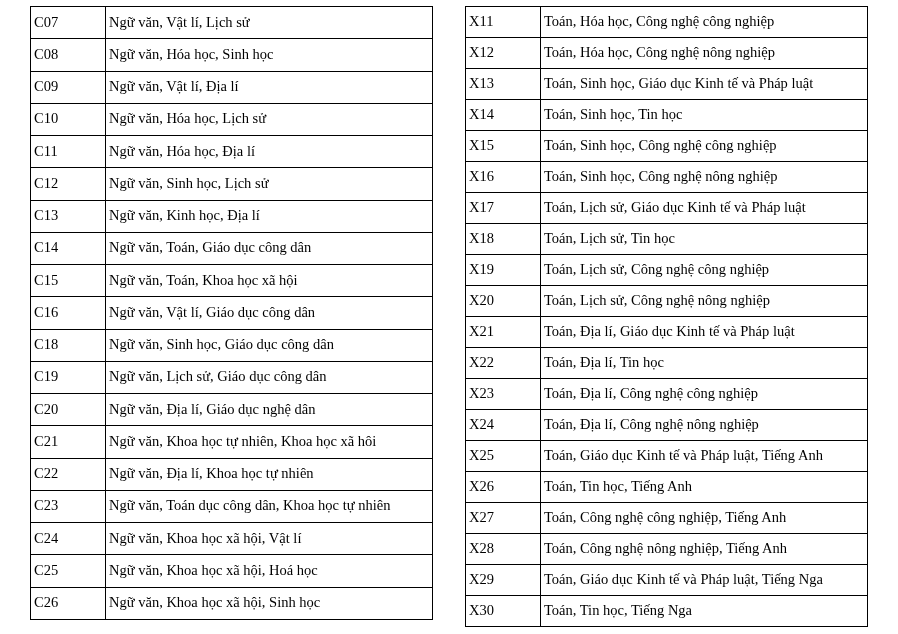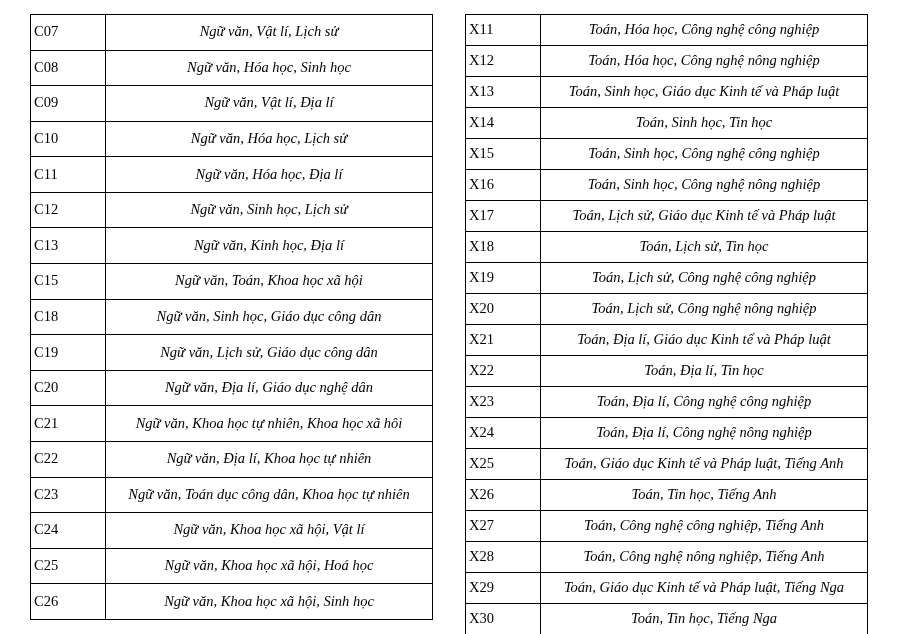--- a/index.html
+++ b/index.html
@@ -12,21 +12,21 @@
     height: 634px;
     font-family: "Liberation Serif", serif;
     color: #000000;
     overflow: hidden;
   }
   .page {
     position: relative;
     width: 898px;
     height: 634px;
     box-sizing: border-box;
-    padding: 14px 30px 14px 30px;
+    padding: 6px 30px 14px 30px;
     display: flex;
     justify-content: space-between;
     gap: 28px;
   }
   table.combo-table {
     border-collapse: collapse;
     table-layout: fixed;
     width: 403px;
   }
   table.combo-table td {
@@ -38,22 +38,21 @@
     vertical-align: middle;
     white-space: nowrap;
     overflow: hidden;
   }
   td.code-cell {
     width: 68px;
     text-align: left;
     padding-left: 12px;
   }
   td.subjects-cell {
-    text-align: center;
-    font-style: italic;
+    text-align: left;
   }
   .left-table { width: 403px; }
   .right-table { width: 403px; border-radius: 10px; }
 </style>
 </head>
 <body>
 
 <div class="page">
 
   <table class="combo-table left-table">
@@ -80,24 +79,32 @@
       </tr>
       <tr>
         <td class="code-cell">C12</td>
         <td class="subjects-cell">Ngữ văn, Sinh học, Lịch sử</td>
       </tr>
       <tr>
         <td class="code-cell">C13</td>
         <td class="subjects-cell">Ngữ văn, Kinh học, Địa lí</td>
       </tr>
       <tr>
+        <td class="code-cell">C14</td>
+        <td class="subjects-cell">Ngữ văn, Toán, Giáo dục công dân</td>
+      </tr>
+      <tr>
         <td class="code-cell">C15</td>
         <td class="subjects-cell">Ngữ văn, Toán, Khoa học xã hội</td>
       </tr>
       <tr>
+        <td class="code-cell">C16</td>
+        <td class="subjects-cell">Ngữ văn, Vật lí, Giáo dục công dân</td>
+      </tr>
+      <tr>
         <td class="code-cell">C18</td>
         <td class="subjects-cell">Ngữ văn, Sinh học, Giáo dục công dân</td>
       </tr>
       <tr>
         <td class="code-cell">C19</td>
         <td class="subjects-cell">Ngữ văn, Lịch sử, Giáo dục công dân</td>
       </tr>
       <tr>
         <td class="code-cell">C20</td>
         <td class="subjects-cell">Ngữ văn, Địa lí, Giáo dục nghệ dân</td>

